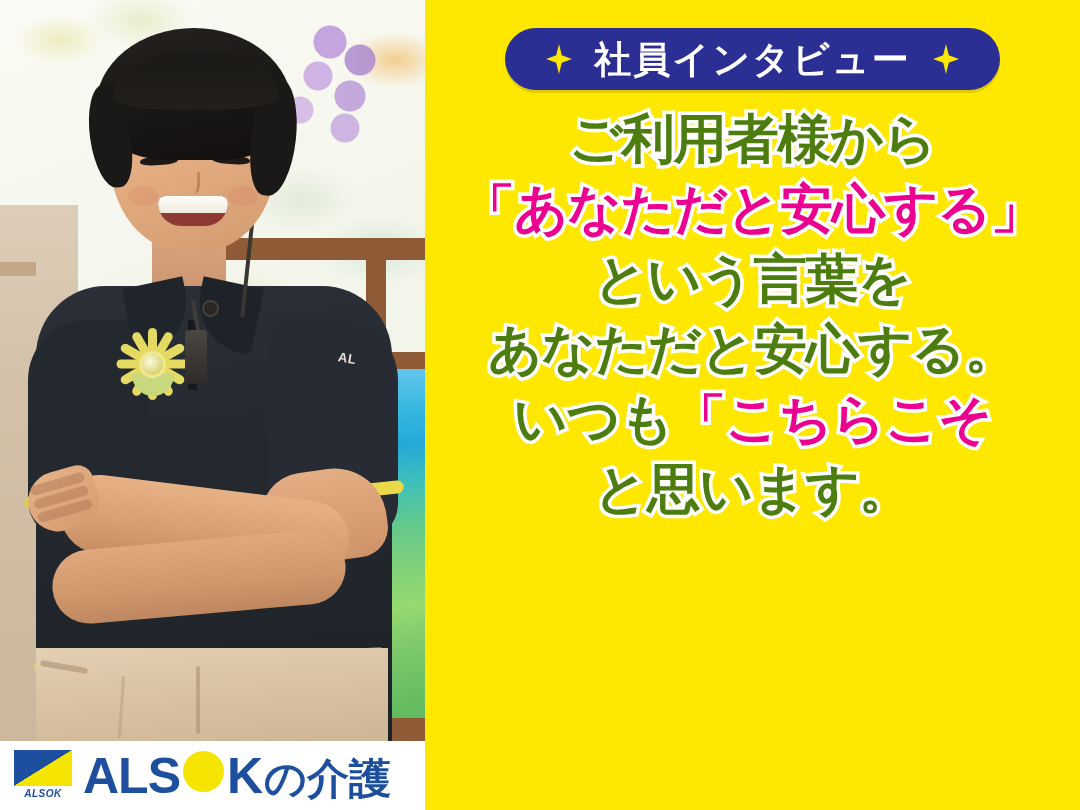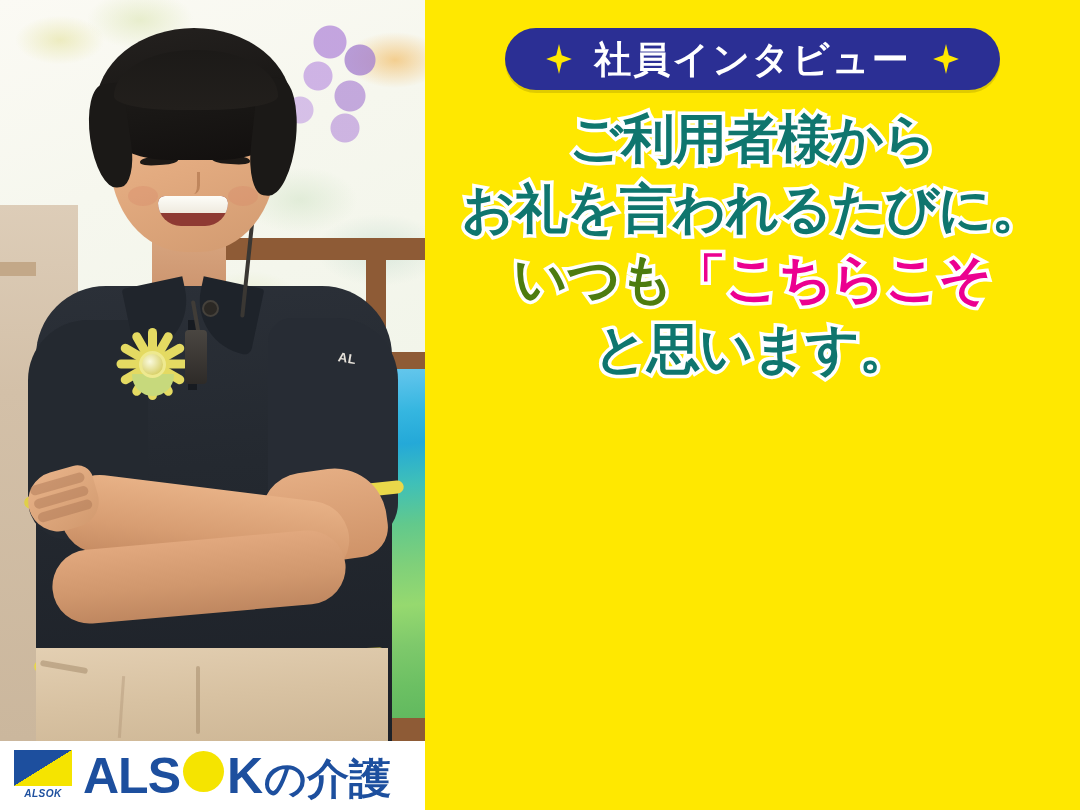--- a/index.html
+++ b/index.html
@@ -214,21 +214,21 @@
           box-shadow:0 3px 0 rgba(0,0,0,.12); }
   .pill-title { font:700 37px/1 "DejaVu Sans",sans-serif; color:#ffffff; letter-spacing:2px;
           white-space:nowrap; }
   .spark { width:26px; height:30px; flex:0 0 auto; }
 
   .quote { position:absolute; left:0; top:104px; width:655px;
            display:flex; flex-direction:column; align-items:center; }
   .ln { font-family:"DejaVu Sans",sans-serif; font-weight:700; font-size:53px; line-height:70px;
         white-space:nowrap; letter-spacing:-1px;
         -webkit-text-stroke:7px #ffffff; paint-order:stroke fill; }
-  .ln.blk { color:#0f766e; }
+  .ln.blk { color:#4d7c0f; }
   .ln.mag { color:#ec0090; }
   .ln .blk { color:#4d7c0f; }
   .ln .mag { color:#ec0090; }
 </style>
 </head>
 <body>
 
 <div class="stage">
 
   <div class="photo-pane">
@@ -354,19 +354,21 @@
         <path d="M12 0 L14.6 10.5 L24 14 L14.6 17.5 L12 28 L9.4 17.5 L0 14 L9.4 10.5 Z" fill="#ffe800"></path>
       </svg>
       <span class="pill-title">社員インタビュー</span>
       <svg class="spark" viewBox="0 0 24 28">
         <path d="M12 0 L14.6 10.5 L24 14 L14.6 17.5 L12 28 L9.4 17.5 L0 14 L9.4 10.5 Z" fill="#ffe800"></path>
       </svg>
     </div>
 
     <div class="quote" id="quote">
         <div class="ln blk">ご利用者様から</div>
-        <div class="ln blk">お礼を言われるたびに。</div>
+        <div class="ln mag">「あなただと安心する」</div>
+        <div class="ln blk">という言葉を</div>
+        <div class="ln blk">あなただと安心する。</div>
         <div class="ln"><span class="blk">いつも</span><span class="mag">「こちらこそ</span></div>
         <div class="ln blk">と思います。</div>
       </div>
   </div>
 
 </div>
 
 </body></html>

